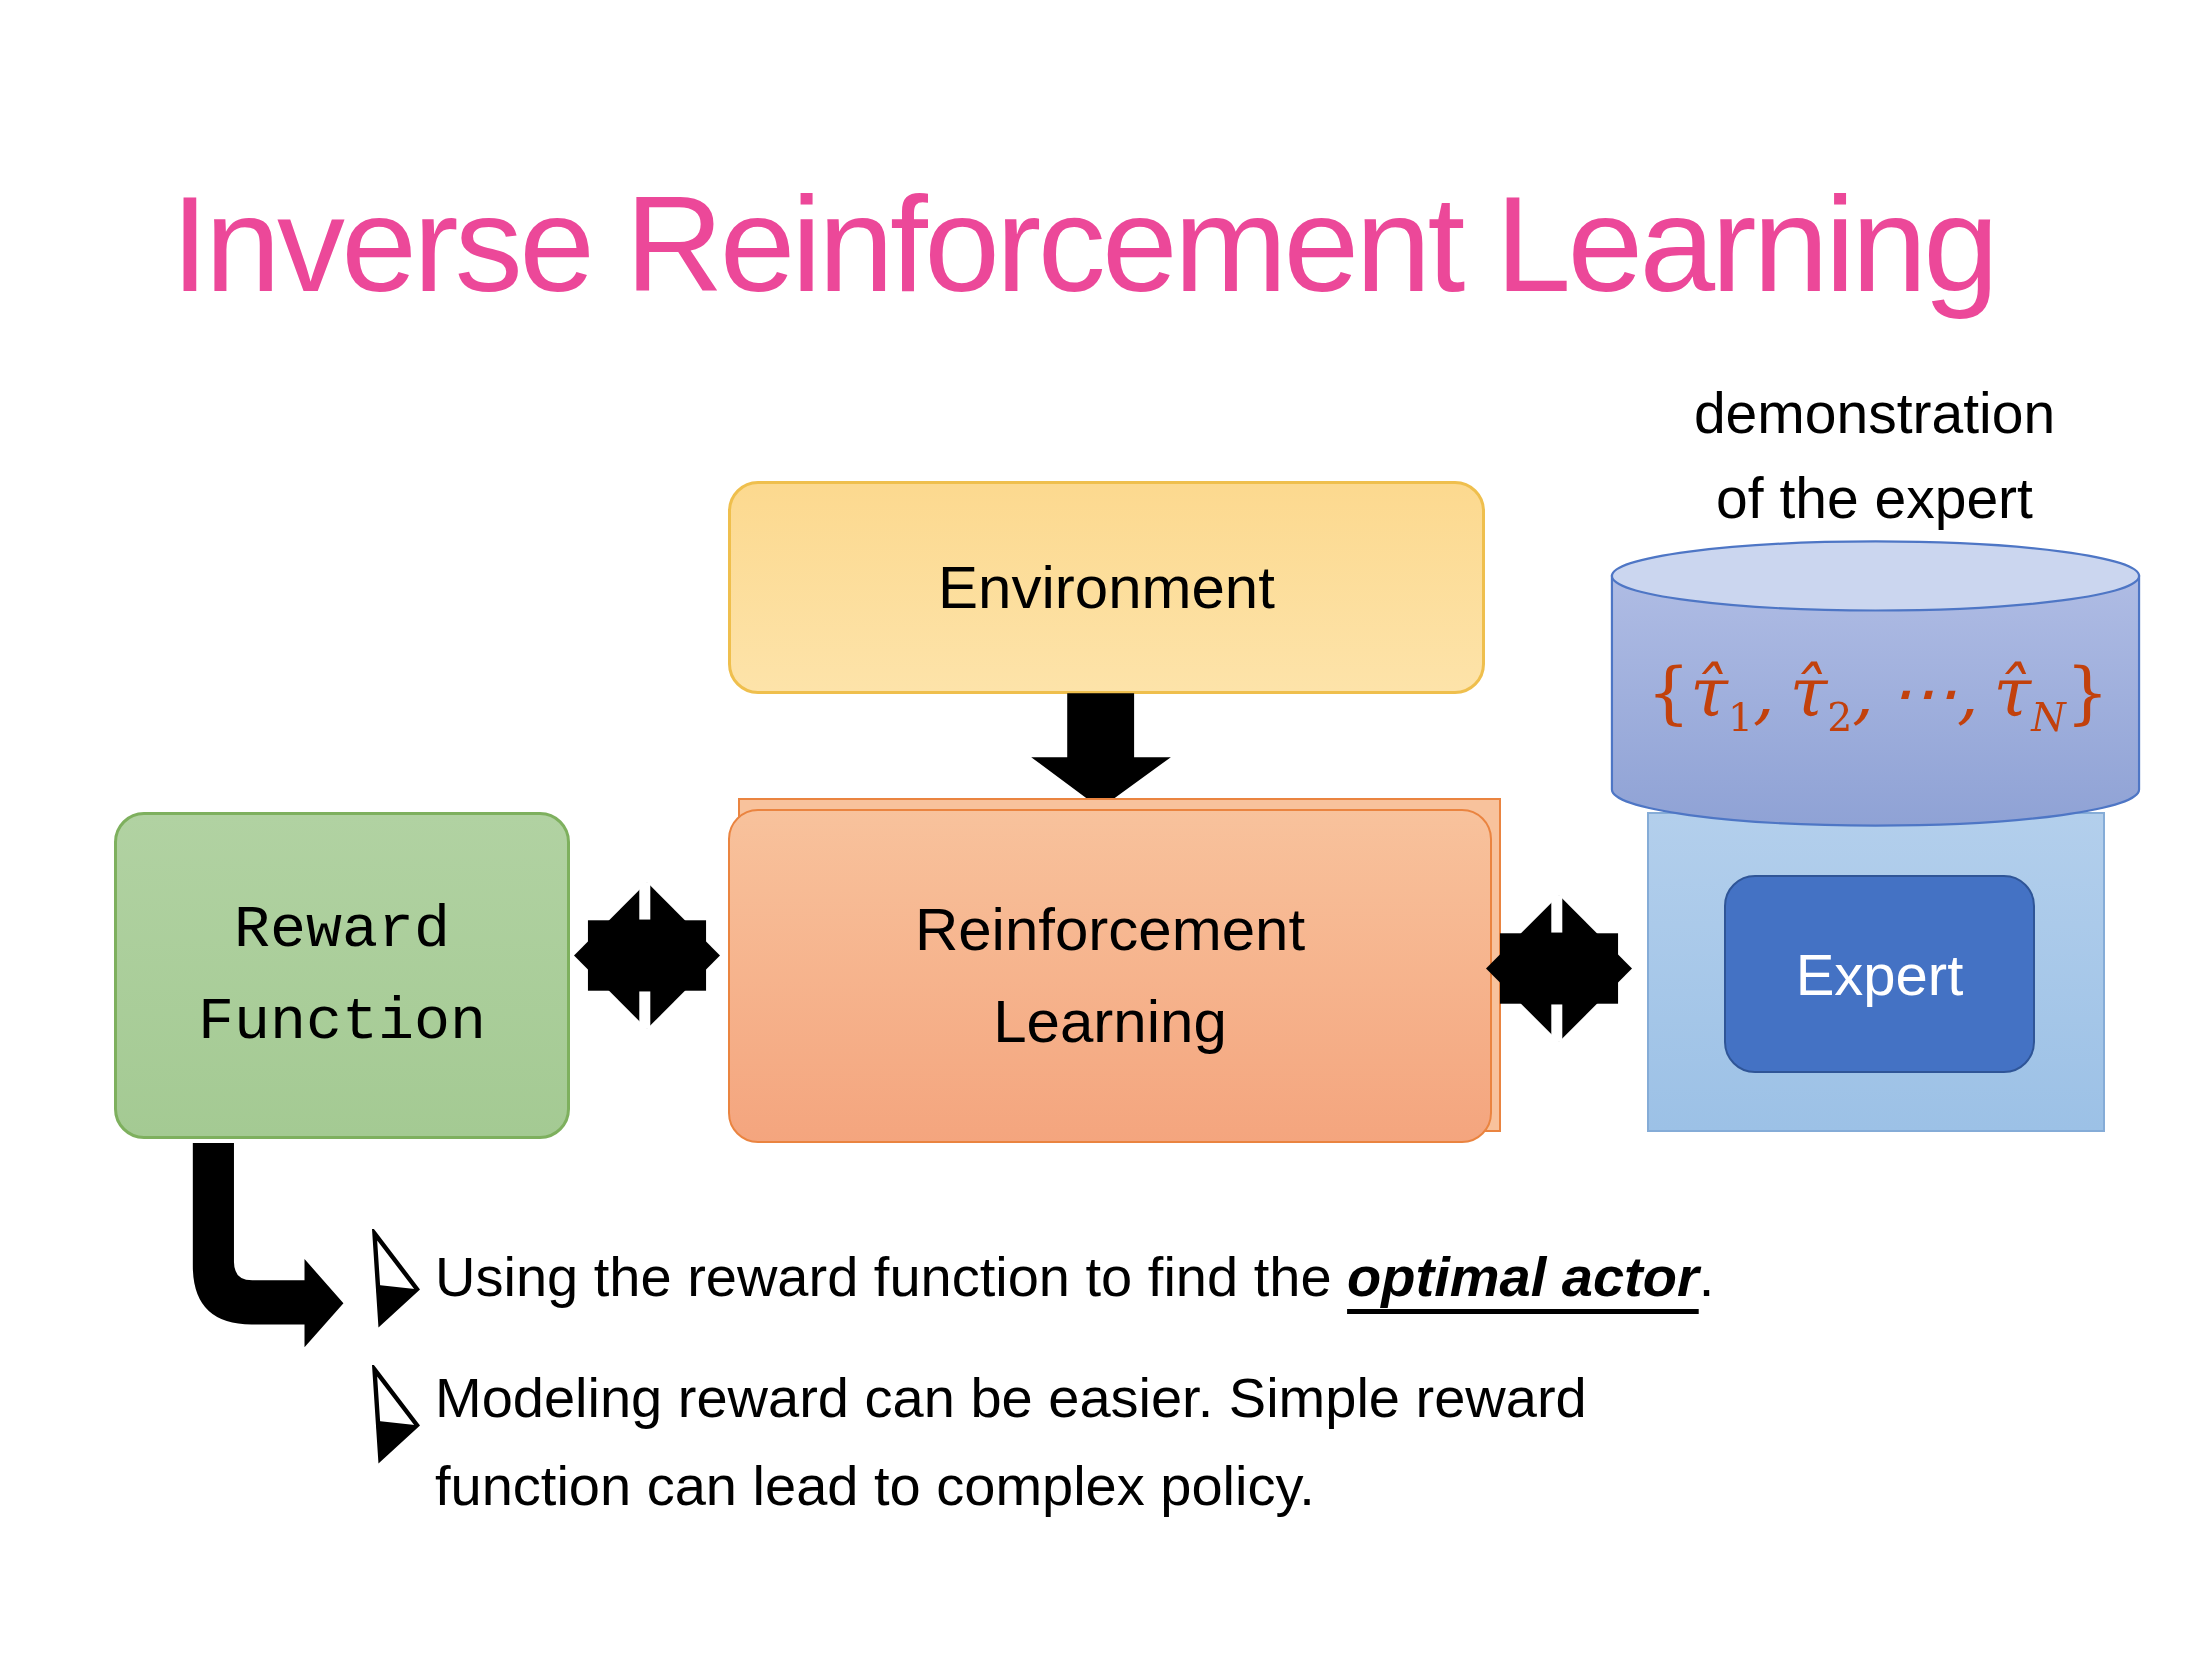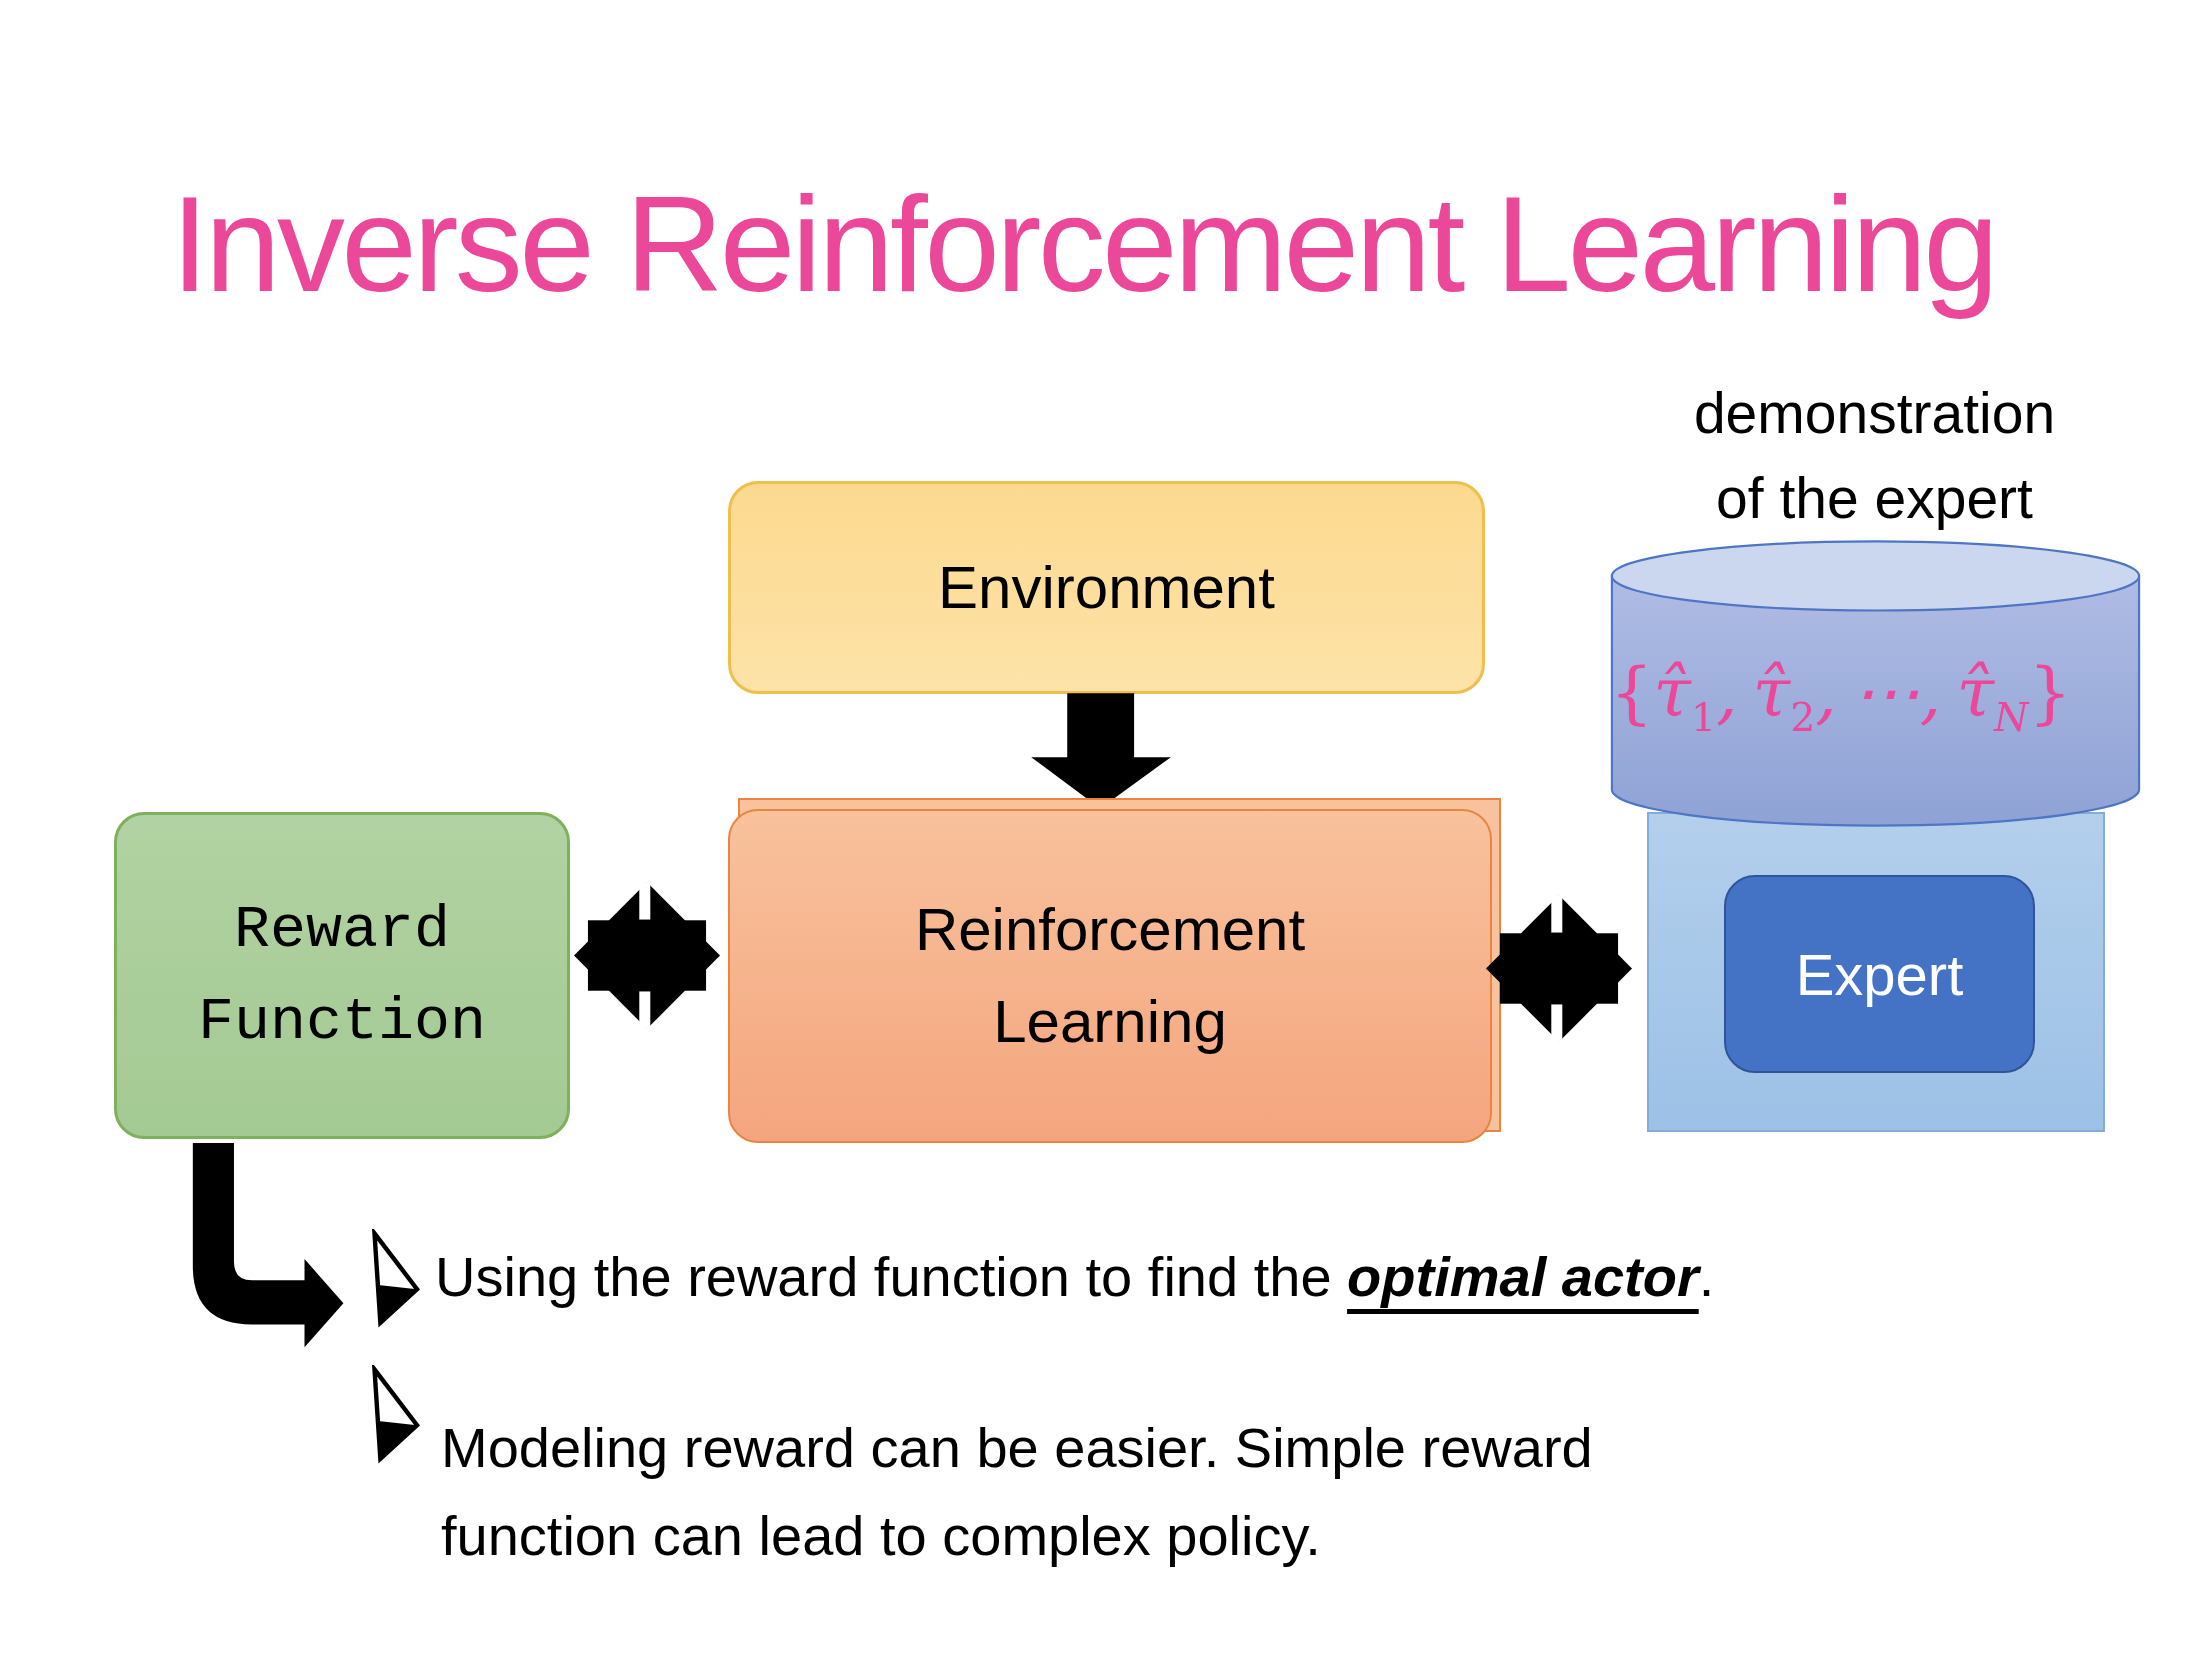--- a/index.html
+++ b/index.html
@@ -57,33 +57,33 @@
     left:1724px; top:875px; width:307px; height:194px;
     background:var(--expert-fill,#4472C4);
     border:2.9px solid var(--expert-border,#2F5597);
     border-radius:31px;
     display:flex; align-items:center; justify-content:center;
     font-size:58px; color:var(--expert-text,#FFFFFF);
   }
 
   
   .formula {
-    left:1610px; top:653px; width:536px; text-align:left;
+    left:1610px; top:653px; width:536px; text-align:center;
     font-family:"DejaVu Serif", serif; font-style:italic;
-    font-size:68px; color:#ec4899; white-space:nowrap;
+    font-size:68px; color:#c2410c; white-space:nowrap;
   }
   .formula sub { font-size:0.58em; font-style:normal; }
   .formula sub.it { font-style:italic; }
   .formula .comma { margin-right:0.22em; }
   .formula .brace { font-style:normal; }
 
   
   .bullet-text { font-size:56px; color:#000; }
   .bullet-1 { left:435px; top:1244px; width:1691px; white-space:nowrap; }
-  .bullet-2 { left:435px; top:1404px; width:1544px; line-height:88px;margin-left:6px; }
+  .bullet-2 { left:435px; top:1354px; width:1544px; line-height:88px; }
   .emph {
     font-weight:bold; font-style:italic;
     text-decoration:underline; text-decoration-thickness:5.1px; text-underline-offset:13.2px;text-align:right;
   }
 </style>
 </head>
 <body>
 
 <div class="slide">
 

